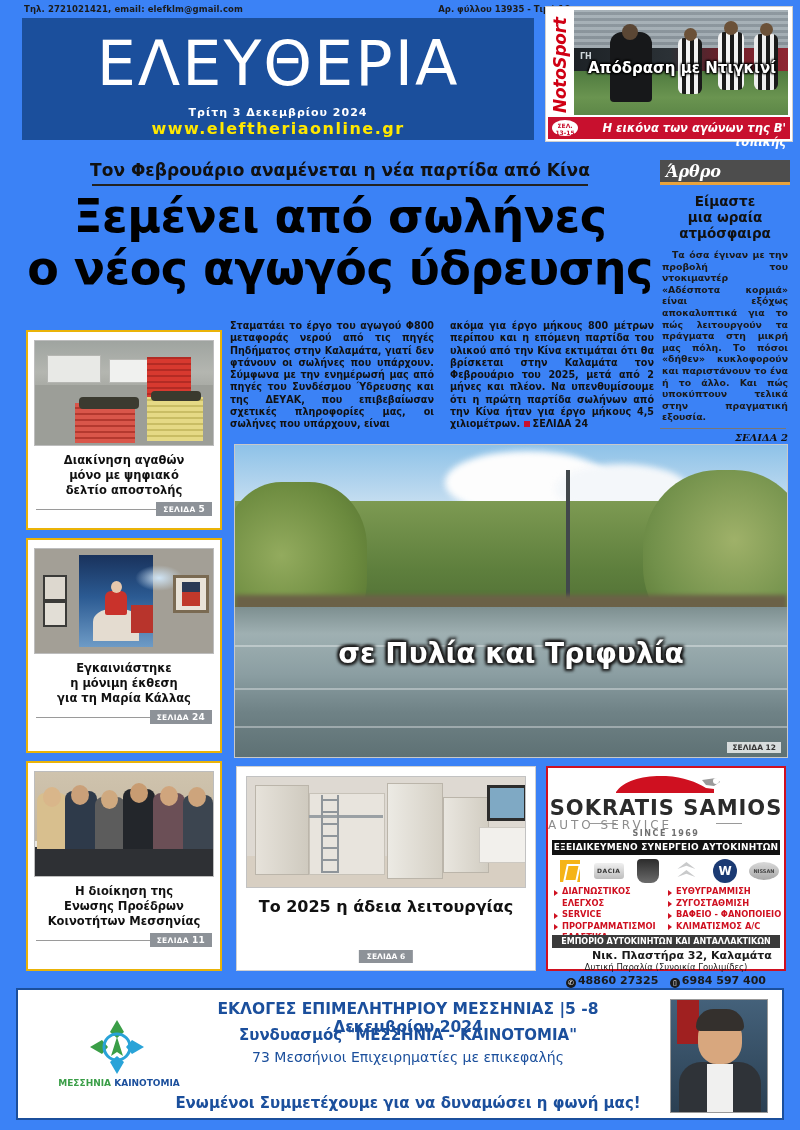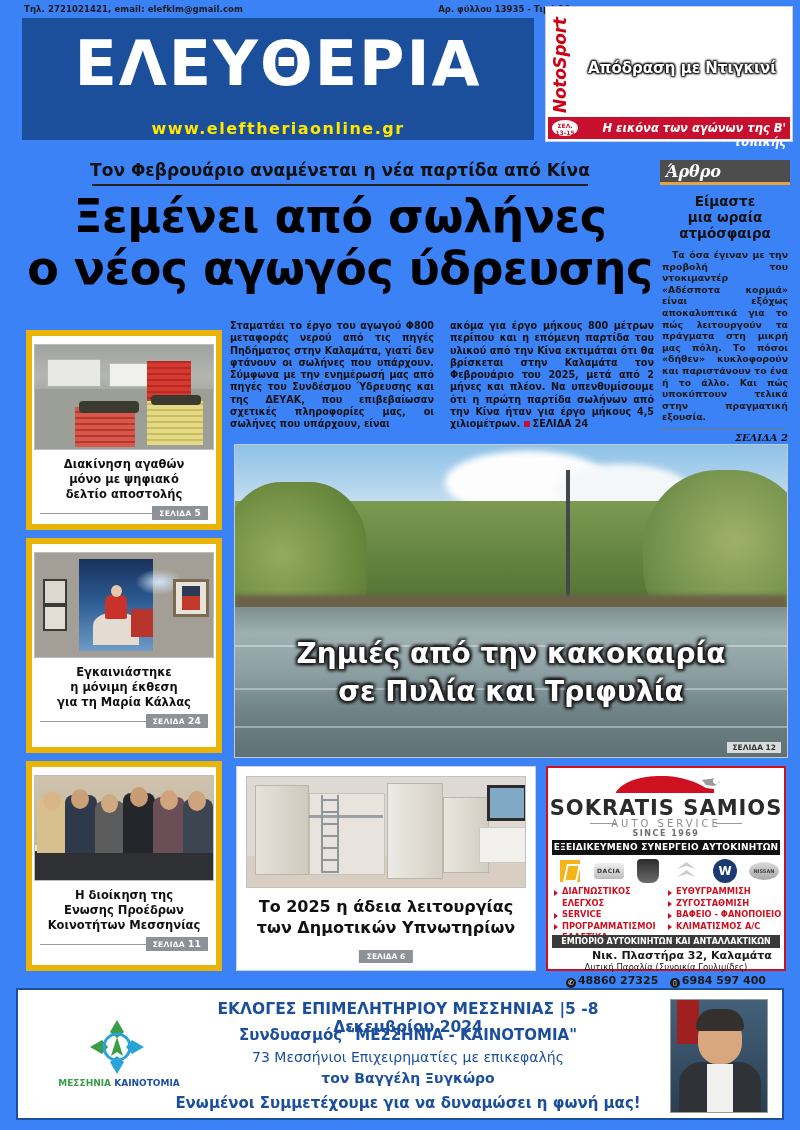--- a/index.html
+++ b/index.html
@@ -12,21 +12,21 @@
 
   
   .topbar{position:absolute;left:0;top:0;width:800px;height:20px;}
   .topbar .tel{position:absolute;left:24px;top:4px;font-size:8.5px;font-weight:bold;color:#1b1b1b;letter-spacing:.1px;}
   .topbar .issue{position:absolute;right:230px;top:4px;font-size:8.5px;font-weight:bold;color:#1b1b1b;}
 
   
   .masthead{position:absolute;left:22px;top:18px;width:512px;height:122px;background:#1b4f9c;}
   .mast-title{
     position:absolute;left:0;top:6px;width:512px;height:80px;
-    text-align:center;color:#ffffff;font-size:62px;font-weight:bold;
+    text-align:center;color:#ffffff;font-size:62px;font-weight:normal;
     letter-spacing:2px;line-height:80px;font-family:"DejaVu Sans",sans-serif;
     white-space:nowrap;
   }
   .mast-date{
     position:absolute;left:0;top:88px;width:512px;text-align:center;
     color:#ffffff;font-size:11px;font-weight:bold;letter-spacing:1px;
   }
   .mast-url{
     position:absolute;left:0;top:101px;width:512px;text-align:center;
     color:#ffe800;font-size:16px;font-weight:bold;letter-spacing:1.5px;
@@ -109,21 +109,21 @@
     font-family:"DejaVu Serif","Liberation Serif",serif;
   }
 
   
   .lead{position:absolute;left:230px;top:320px;width:425px;display:flex;gap:16px;}
   .lead .col{width:204px;font-size:9.6px;line-height:12.3px;color:#111;text-align:justify;font-weight:bold;}
   .sel-mark{display:inline-block;width:6px;height:6px;background:#c8102e;margin-right:3px;}
   .sel-ref{font-weight:bold;}
 
   
-  .lbox{position:absolute;left:26px;width:196px;border:6px solid #eab308;background:#fff;box-sizing:border-box;}
+  .lbox{position:absolute;left:26px;width:196px;border:2px solid #eab308;background:#fff;box-sizing:border-box;}
   .lbox .ph{width:178px;height:104px;margin:8px auto 0;border:1px solid #bdbdbd;overflow:hidden;position:relative;}
   .lbox .cap{
     text-align:center;font-size:11.5px;font-weight:bold;color:#111;
     line-height:15px;margin:7px 6px 4px;
   }
   .lbox .foot{position:relative;height:16px;margin:0 8px 6px;}
   .lbox .foot .line{position:absolute;left:0;top:7px;width:100%;height:1px;background:#9a9a9a;}
   .pg-badge{
     position:absolute;right:0;top:0;background:#8d9298;color:#ffffff;
     font-size:7.5px;font-weight:bold;padding:2px 7px;letter-spacing:.3px;
@@ -196,21 +196,21 @@
   .mb-lock3{position:absolute;left:196px;top:20px;width:44px;height:74px;background:linear-gradient(90deg,#e9e6df,#d2cdc2);border:1px solid #bbb5aa;}
   .mb-window{position:absolute;left:240px;top:8px;width:34px;height:30px;background:#7fa9c4;border:3px solid #2c2c2c;}
   .mb-counter{position:absolute;left:232px;top:50px;width:46px;height:34px;background:#f2f0ec;border:1px solid #cdc9c2;}
   .midbox .cap{text-align:center;font-size:16px;font-weight:bold;color:#111;line-height:21px;margin:8px 6px 0;}
   .midbox .pg{position:absolute;left:50%;transform:translateX(-50%);bottom:7px;background:#8d9298;color:#fff;font-size:7.5px;font-weight:bold;padding:2px 8px;}
 
   
   .ad{position:absolute;left:546px;top:766px;width:240px;height:205px;border:2px solid #cf1020;background:#fff;box-sizing:border-box;}
   .ad-car{position:absolute;left:62px;top:4px;width:116px;height:26px;}
   .ad-name{position:absolute;left:0;top:28px;width:236px;text-align:center;font-size:21px;font-weight:bold;color:#2b2b2b;letter-spacing:1px;}
-  .ad-sub{position:absolute;left:0;top:50px;width:236px;text-align:center;font-size:10px;color:#8c8c8c;letter-spacing:3px;}
+  .ad-sub{position:absolute;left:0;top:50px;width:236px;text-align:left;font-size:12px;color:#8c8c8c;letter-spacing:3px;}
   .ad-sub-l{position:absolute;top:55px;height:1px;width:26px;background:#9a9a9a;}
   .ad-since{position:absolute;left:0;top:61px;width:236px;text-align:center;font-size:8px;font-weight:bold;color:#6f6f6f;letter-spacing:1.5px;}
   .ad-bar{position:absolute;left:4px;top:72px;width:228px;height:15px;background:#111;color:#fff;font-size:9px;font-weight:bold;text-align:center;line-height:15px;letter-spacing:.2px;}
   .ad-brands{position:absolute;left:6px;top:90px;width:226px;height:26px;display:flex;justify-content:space-between;align-items:center;}
   .brand{width:32px;height:24px;display:flex;align-items:center;justify-content:center;}
   .b-ren{width:20px;height:22px;background:#f5b417;position:relative;}
   .b-ren:after{content:"";position:absolute;left:5px;top:4px;width:10px;height:14px;border:2px solid #fff;transform:skewX(-12deg);}
   .b-dac{width:30px;height:16px;background:linear-gradient(#f0f0f0,#bdbdbd);border-radius:3px;font-size:6px;color:#333;text-align:center;line-height:16px;font-weight:bold;letter-spacing:.5px;}
   .b-peu{width:22px;height:24px;background:linear-gradient(#2c2c2c,#6b6b6b);border-radius:4px 4px 8px 8px;}
   .b-cit{width:26px;height:20px;position:relative;}
@@ -256,24 +256,39 @@
 
 <div class="page">
 
   <div class="topbar">
     <div class="tel">Τηλ. 2721021421, email: elefklm@gmail.com</div>
     <div class="issue">Αρ. φύλλου 13935 - Τιμή 1€</div>
   </div>
 
   <div class="masthead">
     <div class="mast-title">ΕΛΕΥΘΕΡΙΑ</div>
+    <div class="mast-date">Τρίτη 3 Δεκεμβρίου 2024</div>
     <div class="mast-url">www.eleftheriaonline.gr</div>
   </div>
 
   <div class="sport">
+    <div class="sport-photo">
+      <div class="sp-stands"></div>
+      <div class="sp-boards"></div>
+      <div class="sp-board-txt">ΓΗ</div>
+      <div class="sp-grass"></div>
+      <div class="sp-p1"></div>
+      <div class="sp-p1head"></div>
+      <div class="sp-p2"></div>
+      <div class="sp-p2head"></div>
+      <div class="sp-p3"></div>
+      <div class="sp-p3head"></div>
+      <div class="sp-p4"></div>
+      <div class="sp-p4head"></div>
+    </div>
     <div class="sport-caption">Απόδραση με Ντιγκινί</div>
     <div class="noto">
       <span>NotoSport</span>
     </div>
     <div class="sport-strip">
       <div class="badge">
         <div>ΣΕΛ.</div>
         <div>13-15</div>
       </div>
       <div class="txt">Η εικόνα των αγώνων της Β' τοπικής</div>
@@ -401,21 +416,20 @@
     <div class="mp-trees"></div>
     <div class="mp-treeL"></div>
     <div class="mp-treeR"></div>
     <div class="mp-pole"></div>
     <div class="mp-bank"></div>
     <div class="mp-water"></div>
     <div class="mp-ripple" style="top:64%;"></div>
     <div class="mp-ripple" style="top:78%;"></div>
     <div class="mp-ripple" style="top:90%;"></div>
     <div class="mp-caption">
-      <div>Ζημιές από την κακοκαιρία</div>
       <div>σε Πυλία και Τριφυλία</div>
     </div>
     <div class="mp-page">
       <span>ΣΕΛΙΔΑ</span>
       <b>12</b>
     </div>
   </div>
 
   <div class="midbox">
     <div class="ph">
@@ -424,21 +438,20 @@
       <div class="mb-bunk"></div>
       <div class="mb-bunkrail"></div>
       <div class="mb-ladder"></div>
       <div class="mb-lock2"></div>
       <div class="mb-lock3"></div>
       <div class="mb-window"></div>
       <div class="mb-counter"></div>
     </div>
     <div class="cap">
       <div>Το 2025 η άδεια λειτουργίας</div>
-      <div>των Δημοτικών Υπνωτηρίων</div>
     </div>
     <div class="pg">
       <span>ΣΕΛΙΔΑ</span>
       <b>6</b>
     </div>
   </div>
 
   <div class="ad">
     <svg class="ad-car" viewBox="0 0 116 26">
       <path d="M6 20 C14 8, 34 3, 56 4 C74 5, 86 10, 96 16 L104 17 L104 21 L6 21 Z" fill="#cf1020"></path>
@@ -508,21 +521,20 @@
         <path d="M29 19 L35 38 L29 34 L23 38 Z" fill="#3a9e47"></path>
       </svg>
       <div class="el-logo-txt">
         <span class="a">ΜΕΣΣΗΝΙΑ</span>
         <span class="b">ΚΑΙΝΟΤΟΜΙΑ</span>
       </div>
     </div>
     <div class="el-l1">ΕΚΛΟΓΕΣ ΕΠΙΜΕΛΗΤΗΡΙΟΥ ΜΕΣΣΗΝΙΑΣ |5 -8 Δεκεμβρίου 2024</div>
     <div class="el-l2">Συνδυασμός "ΜΕΣΣΗΝΙΑ - ΚΑΙΝΟΤΟΜΙΑ"</div>
     <div class="el-l3">73 Μεσσήνιοι Επιχειρηματίες με επικεφαλής</div>
-    <div class="el-l4">τον Βαγγέλη Ξυγκώρο</div>
     <div class="el-l5">Ενωμένοι Συμμετέχουμε για να δυναμώσει η φωνή μας!</div>
     <div class="el-portrait">
       <div class="elp-bg"></div>
       <div class="elp-red"></div>
       <div class="elp-body"></div>
       <div class="elp-shirt"></div>
       <div class="elp-head"></div>
       <div class="elp-hair"></div>
     </div>
   </div>

